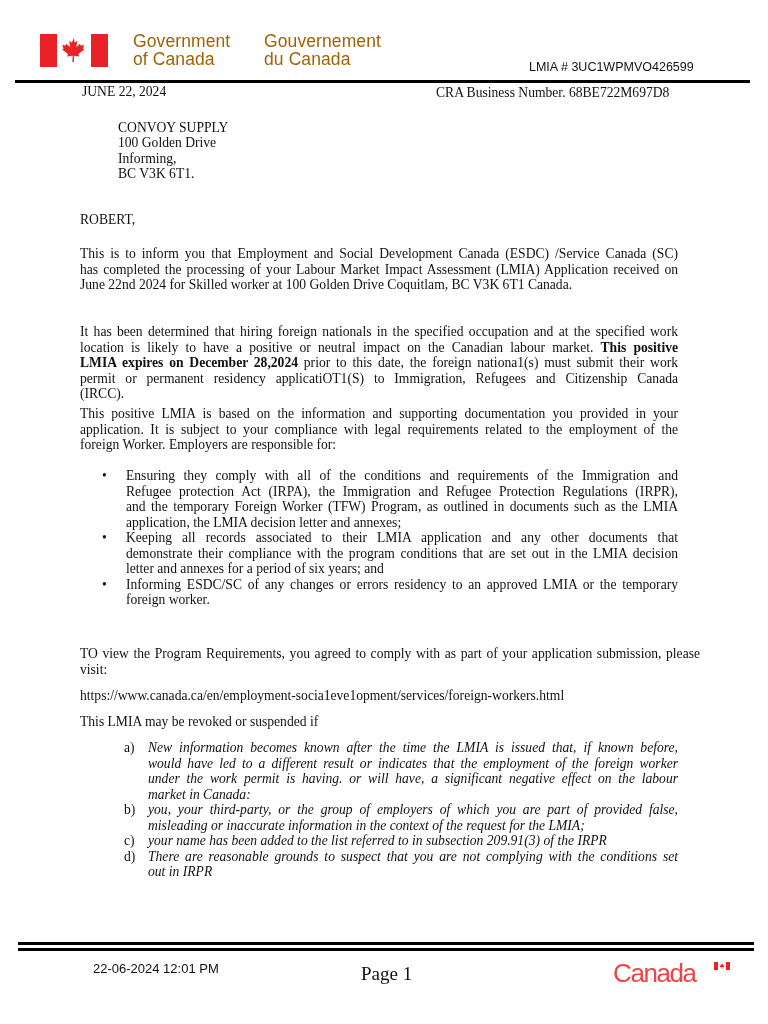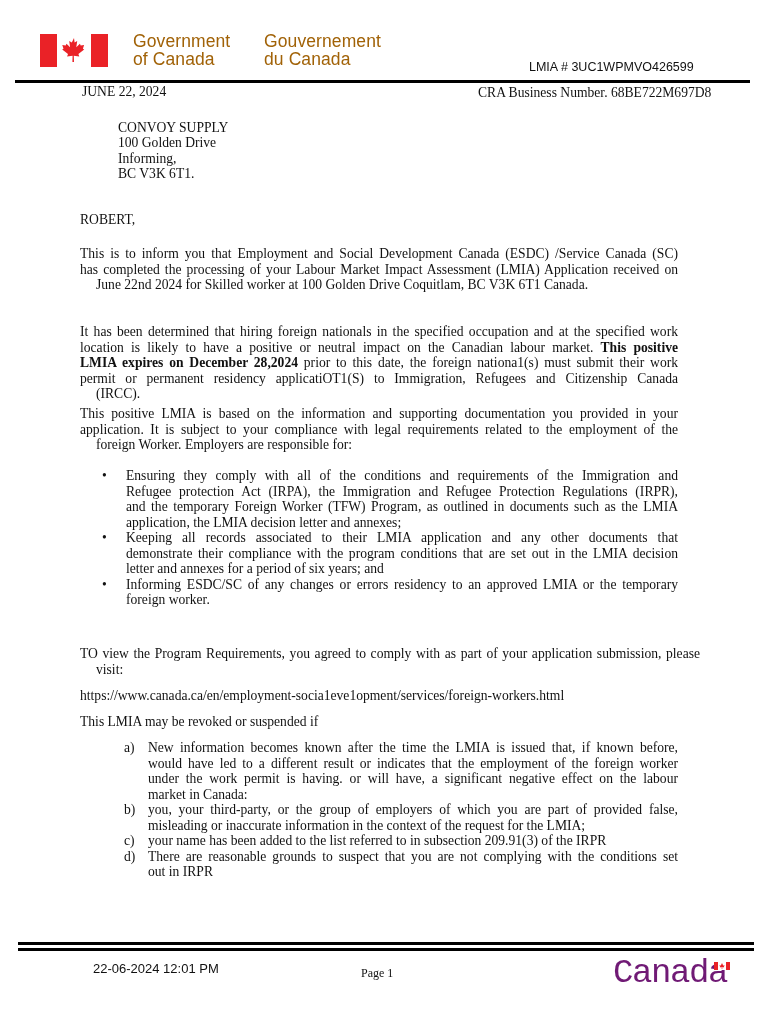--- a/index.html
+++ b/index.html
@@ -12,55 +12,55 @@
   #flag { left: 40px; top: 34px; width: 68px; height: 33px; }
   .gov { top: 32px; font-size: 17.5px; line-height: 18px; color: #a16207; letter-spacing: 0.1px; }
   #gov-en { left: 133px; }
   #gov-fr { left: 264px; }
   #lmia-no { left: 529px; top: 60px; font-size: 12.5px; color: #111; }
   #lmia-no b { font-weight: normal; font-size: 12.5px; }
   #header-rule { left: 15px; top: 80px; width: 735px; height: 3px; background: #000; }
 
   .doc { font-size: 13.6px; line-height: 15.5px; }
   #date { left: 82px; top: 84px; text-align: right; }
-  #cra { left: 436px; top: 85px; margin-left: 42px; }
+  #cra { left: 436px; top: 85px; }
   #address { left: 82px; top: 120px; }
   #address div { line-height: 15.3px; margin-left: 36px; }
   #salutation { left: 80px; top: 212px; }
 
   .para { left: 80px; width: 598px; text-align: justify; }
   .para .l { display: block; text-align: justify; text-align-last: justify; white-space: nowrap; }
-  .para .l.last { text-align-last: left; margin-left: 16px; }
+  .para .l.last { text-align-last: left; }
   #p1 { top: 246px; }
   #p2 { top: 324px; }
   #p3 { top: 406px; }
 
   #bullets { left: 100px; top: 468px; width: 578px; list-style: none; margin: 0; padding: 0; }
   #bullets li { position: relative; padding-left: 26px; }
   #bullets li .dot { position: absolute; left: 2px; top: 0; }
   #bullets .l { display: block; text-align: justify; text-align-last: justify; white-space: nowrap; }
   #bullets .l.last { text-align-last: left; }
 
   #p4 { top: 646px; width: 620px; }
   #url { left: 80px; top: 688px; }
   #p5 { left: 80px; top: 714px; }
 
   #conds { left: 124px; top: 740px; width: 554px; margin: 0; padding: 0; list-style: none; }
   #conds li { position: relative; padding-left: 24px; }
   #conds li .mk { position: absolute; left: 0; top: 0; }
-  #conds .l { display: block; text-align: justify; text-align-last: justify; white-space: nowrap; }
+  #conds .l { display: block; text-align: justify; text-align-last: justify; white-space: nowrap; font-style: italic; }
   #conds .l.last { text-align-last: left; }
 
   
   #footer-rule-1 { left: 18px; top: 942px; width: 736px; height: 3px; background: #000; }
   #footer-rule-2 { left: 18px; top: 948px; width: 736px; height: 3px; background: #000; }
   #timestamp { left: 93px; top: 961px; font-size: 13px; }
-  #page-no { left: 361px; top: 966px; font-size: 12px; font-family: Liberation Serif, serif; }
-  #wordmark { left: 613px; top: 955px; font-size: 34px; line-height: 36px; letter-spacing: -1.4px; color: #701a75;
-              font-family: Liberation Mono, monospace; }
+  #page-no { left: 361px; top: 966px; font-size: 19px; font-family: Liberation Serif, serif; }
+  #wordmark { left: 613px; top: 955px; font-size: 26px; line-height: 36px; letter-spacing: -1.4px; color: #ef4444;
+              font-family: Liberation Sans, sans-serif; }
   #wm-flag { left: 714px; top: 962px; width: 16px; height: 8px; }
 </style>
 </head>
 <body>
 
 <svg id="flag" class="abs" viewBox="0 0 68 33">
   <rect x="0" y="0" width="17" height="33" fill="#ea2227"></rect>
   <rect x="51" y="0" width="17" height="33" fill="#ea2227"></rect>
   <path fill="#ea2227" d="M34 4 l-2.2 4.4 -2.6 -1.3 0.9 6.2 -3.6 -3.6 -0.8 1.9 -3.4 -0.6 1.2 3.8 -1.3 0.7 5.8 4.6 -0.9 2.4 5.5 -0.8 -0.2 6.2 h1.6 l-0.2 -6.2 5.5 0.8 -0.9 -2.4 5.8 -4.6 -1.3 -0.7 1.2 -3.8 -3.4 0.6 -0.8 -1.9 -3.6 3.6 0.9 -6.2 -2.6 1.3 z"></path>
 </svg>

